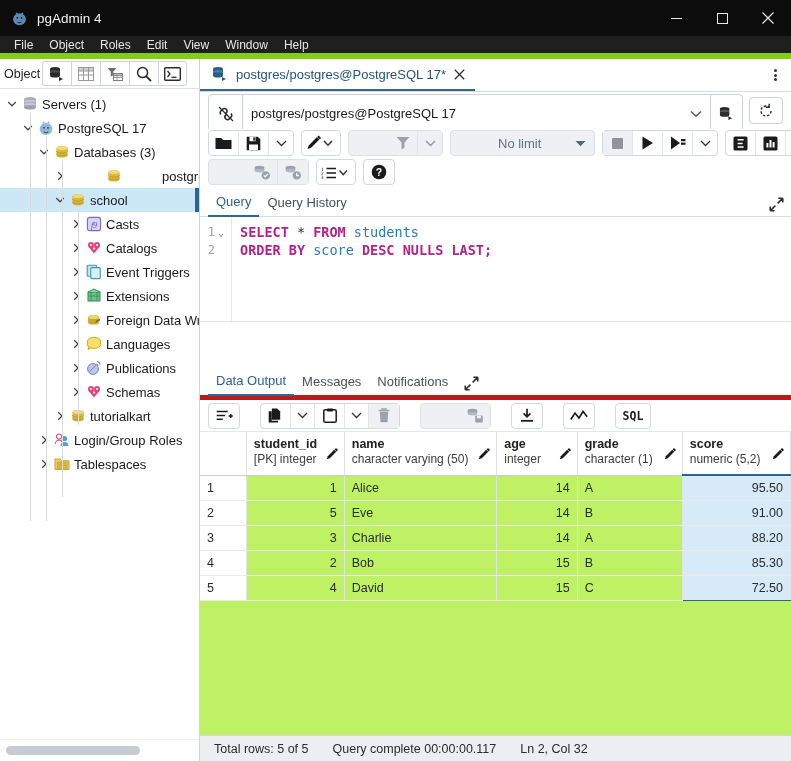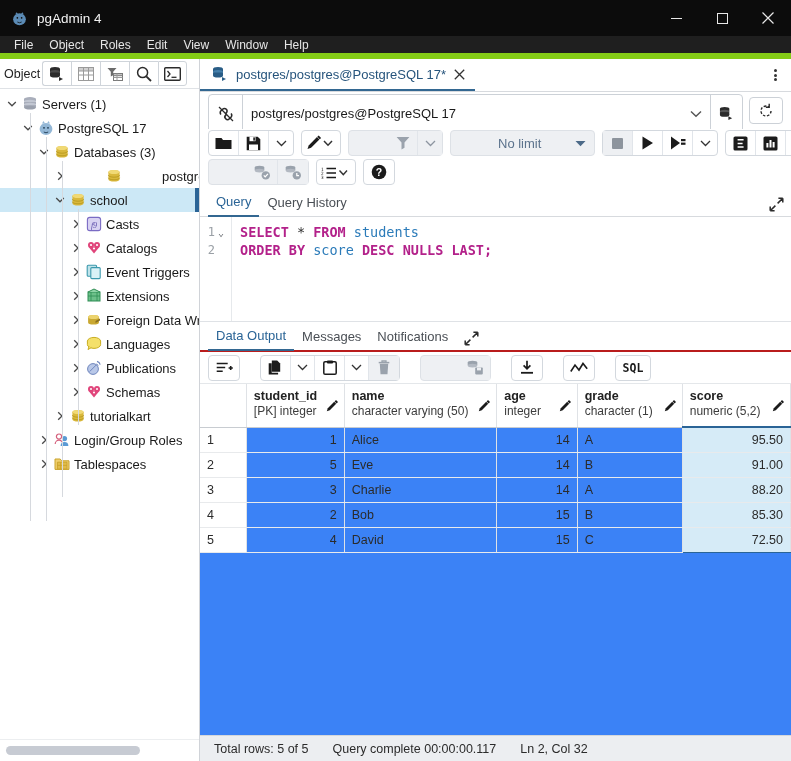--- a/index.html
+++ b/index.html
@@ -113,26 +113,26 @@
   .gutter { width:32px; flex:0 0 32px; border-right:1px solid #e6e9ec; padding-top:6px; }
   .gl { display:flex; align-items:center; justify-content:flex-end; height:18px; font-family:"DejaVu Sans Mono", monospace; font-size:12px; color:#9aa0a6; padding-right:3px; gap:3px;}
   .gl .fold { width:10px; color:#5c6166; font-size:10px; }
   .code { flex:1 1 auto; padding-top:6px; padding-left:8px; font-family:"DejaVu Sans Mono", monospace; font-size:13.5px; }
   .cl { height:18px; line-height:18px; white-space:pre; }
   .kw { color:#b3218a; font-weight:bold; }
   .id { color:#2b7bb9; }
   .op { color:#333; }
   .pn { color:#b3218a; font-weight:bold; }
 
-  .dotabs { height:30px; flex:0 0 30px; display:flex; align-items:flex-end; border-bottom:2px solid #b91c1c; padding-left:8px; background:#fff;}
+  .dotabs { height:30px; flex:0 0 30px; display:flex; align-items:flex-end; border-bottom:5px solid #b91c1c; padding-left:8px; background:#fff;margin-top:48px;}
 
   .dotoolbar { height:32px; flex:0 0 32px; display:flex; align-items:center; gap:20px; padding:0 8px; background:#fff; border-bottom:1px solid #e4e7ea;}
 
   
-  .grid { flex:1 1 auto; min-height:0; overflow:hidden; background:#3b82f6; position:relative;}
+  .grid { flex:1 1 auto; min-height:0; overflow:hidden; background:#bef264; position:relative;}
   table.g { border-collapse: collapse; table-layout: fixed; width: 100%; }
   table.g th, table.g td { border-right:1px solid #dfe2e6; border-bottom:1px solid #e8eaec; font-size:12.5px; color:#2b2b2b;}
   table.g th {
     height:43px; background:#fff; vertical-align:top; padding:5px 6px 0 7px; text-align:left;
     border-bottom:1px solid #c8ccd1; position: relative;
   }
   .thname { font-weight:bold; font-size:12.5px; color:#222; line-height:15px; }
   .thtype { font-weight:normal; font-size:12px; color:#3c3c3c; line-height:15px; }
   .thpen { position:absolute; right:5px; top:15px; }
   table.g td { height:25px; padding:0 7px; }

